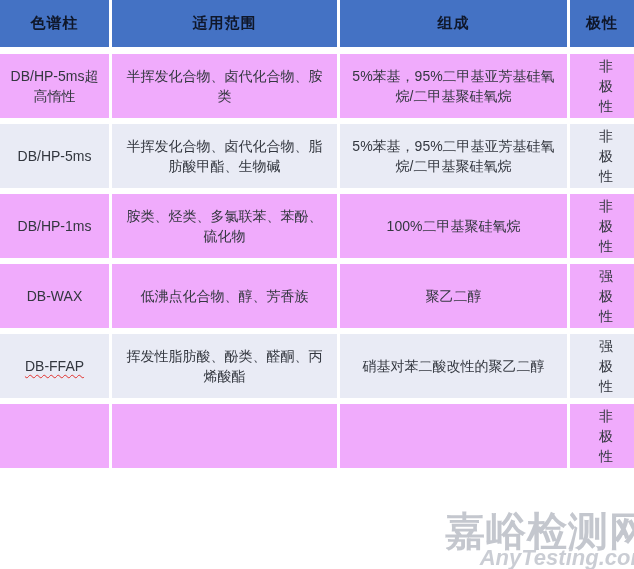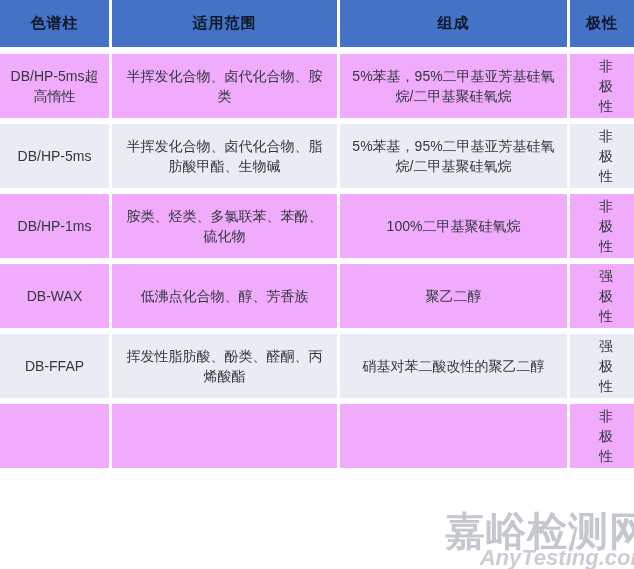--- a/index.html
+++ b/index.html
@@ -49,20 +49,21 @@
     border-bottom: 6px solid #ffffff;
     word-break: break-all;
   }
   td:last-child { border-right: none; padding: 2px 29px; }
   tbody tr:last-child td { border-bottom: none; }
 
   tr.row-dark  td { background: #f0abfc; margin-top: 11px; }
   tr.row-light td { background: #E9EBF5; }
 
   .squiggle {
+    text-decoration: underline;
     text-decoration-style: wavy;
     text-decoration-color: #E0312E;
     text-decoration-thickness: 1px;
     text-underline-offset: 3px;
   }
 
   .watermark {
     position: absolute;
     right: -16px;
     bottom: 0px;

